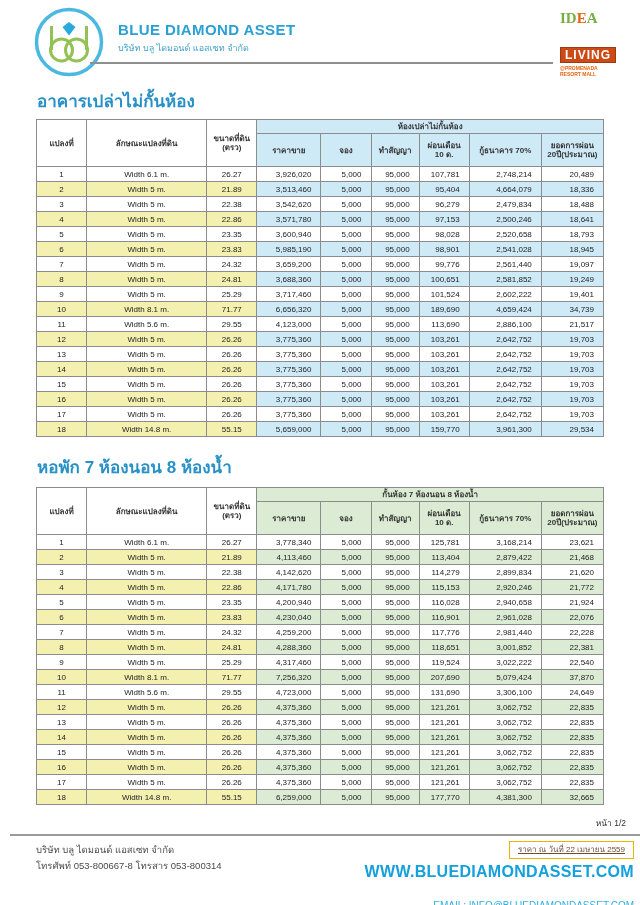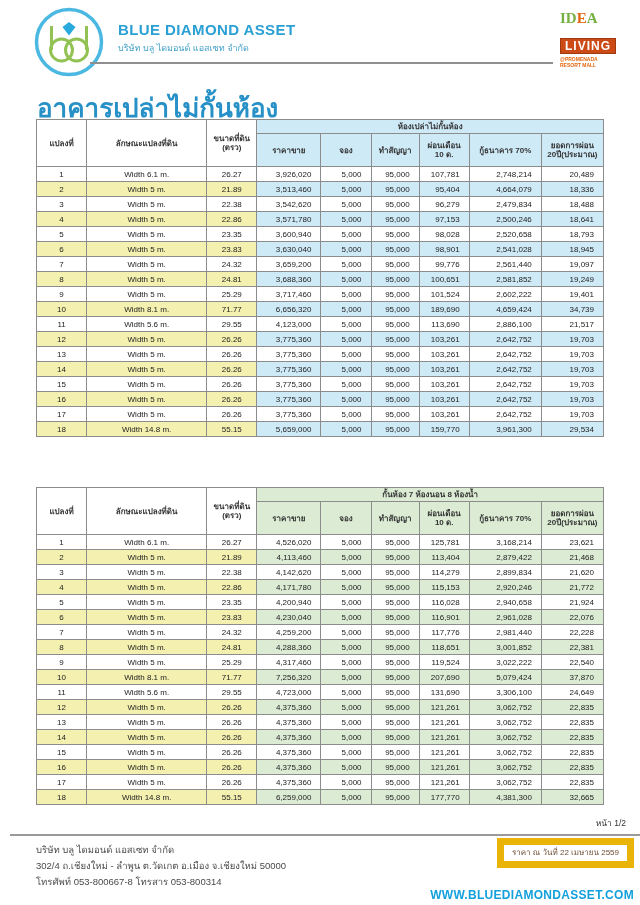--- a/index.html
+++ b/index.html
@@ -10,25 +10,25 @@
   
   .logo-circle { position:absolute; left:33px; top:6px; width:72px; height:72px; }
   .brand { position:absolute; left:118px; top:21px; }
   .brand-name { font-size:15px; font-weight:bold; color:#2aa0d4; letter-spacing:.4px; }
   .brand-sub { font-size:9px; color:#3f9fc6; margin-top:3px; }
   .header-rule { position:absolute; left:90px; top:62px; width:463px; height:2px; background:#8f8f8f; }
 
   .idea-logo { position:absolute; left:560px; top:8px; width:78px; }
   .idea-word { font-size:15px; font-weight:bold; line-height:20px; letter-spacing:0px;font-family:Liberation Serif, serif; }
   .idea-green { color:#76b043; } .idea-orange { color:#e4650e; }
-  .living-box { margin-top:10px; display:inline-block; background:#cb4a16; color:#ffffff; font-weight:bold; font-size:12px; line-height:14px; padding:0 4px; letter-spacing:1px; border:1px solid #9e3a10; }
+  .living-box { margin-top:19px; display:inline-block; background:#cb4a16; color:#ffffff; font-weight:bold; font-size:12px; line-height:14px; padding:0 4px; letter-spacing:1px; border:1px solid #9e3a10; }
   .idea-tag { font-size:5px; line-height:6px; color:#e4650e; font-weight:bold; margin-top:2px; }
 
   
-  .section-title { position:absolute; left:37px; font-size:26px; font-weight:bold; color:#2791c7; }
+  .section-title { position:absolute; left:37px; font-size:17px; font-weight:bold; color:#2791c7; }
   #title1 { top:87px; } #title2 { top:453px; }
 
   table.price-table { position:absolute; left:36px; width:568px; border-collapse:collapse; table-layout:fixed; }
   #table1 { top:119px; } #table2 { top:487px; }
   .price-table th, .price-table td { border:1px solid #8c8c8c; font-size:8px; color:#222; padding:0; overflow:hidden; white-space:nowrap; }
   .price-table thead th { font-weight:bold; color:#333; text-align:center; }
   .group-th { height:14px; font-size:8px; }
   .sub-th { height:33px; font-size:7.5px; line-height:9px; }
   .plain-th { background:#ffffff !important; font-size:7.5px; line-height:9px; }
   .price-table tbody td { height:15px; }
@@ -43,22 +43,22 @@
 
   .t2 thead th { background:#dcecd4; }
   .t2 tbody tr:nth-child(even) td:nth-child(-n+3) { background:#f4f1b0; }
   .t2 tbody tr:nth-child(even) td:nth-child(n+4) { background:#dcecd4; }
 
   
   .page-indicator { position:absolute; right:14px; top:816px; font-size:8.5px; color:#333; }
   .footer-rule { position:absolute; left:10px; right:0; top:834px; height:2px; background:#9a9a9a; }
   .footer-left { position:absolute; left:36px; top:842px; font-size:9.5px; color:#4a4a4a; line-height:16px; }
   .footer-right { position:absolute; right:6px; top:838px; text-align:right; }
-  .price-date-box { display:inline-block; border:7px solid #eab308; padding:1px 8px 2px 8px; font-size:8px; color:#6d4c33; }
-  .site { font-size:12px; font-weight:bold; color:#13a0dc; margin-top:20px; letter-spacing:.3px; }
+  .price-date-box { display:inline-block; border:1px solid #eab308; padding:1px 8px 2px 8px; font-size:8px; color:#6d4c33;text-decoration:underline; }
+  .site { font-size:16px; font-weight:bold; color:#13a0dc; margin-top:4px; letter-spacing:.3px; }
   .email, .mobile { font-size:10px; color:#2fb0e0; margin-top:19px; }
 </style>
 </head>
 <body>
 
 <div class="page">
 
   <div class="logo-circle">
     <svg viewBox="0 0 72 72" width="72" height="72">
       <circle cx="36" cy="36" r="32.5" fill="none" stroke="#4bb8e2" stroke-width="3.5"></circle>
@@ -166,21 +166,21 @@
           <td>5,000</td>
           <td>95,000</td>
           <td>98,028</td>
           <td>2,520,658</td>
           <td>18,793</td>
         </tr>
         <tr>
           <td>6</td>
           <td>Width 5 m.</td>
           <td>23.83</td>
-          <td>3,630,040</td>
+          <td>5,985,190</td>
           <td>5,000</td>
           <td>95,000</td>
           <td>98,901</td>
           <td>2,541,028</td>
           <td>18,945</td>
         </tr>
         <tr>
           <td>7</td>
           <td>Width 5 m.</td>
           <td>24.32</td>
@@ -308,20 +308,21 @@
           <td>5,659,000</td>
           <td>5,000</td>
           <td>95,000</td>
           <td>159,770</td>
           <td>3,961,300</td>
           <td>29,534</td>
         </tr>
       </tbody>
   </table>
 
+  <div class="section-title" id="title2">หอพัก 7 ห้องนอน 8 ห้องน้ำ</div>
   <table class="price-table t2" id="table2">
     <colgroup>
       <col style="width:50px">
         <col style="width:120px">
         <col style="width:50px">
       <col style="width:64px">
         <col style="width:50px">
         <col style="width:48px">
       <col style="width:50px">
         <col style="width:72px">
@@ -341,21 +342,21 @@
         <th class="sub-th"><span>ผ่อนเดือน</span><br><span>10 ด.</span></th>
         <th class="sub-th">กู้ธนาคาร 70%</th>
         <th class="sub-th"><span>ยอดการผ่อน</span><br><span>20ปี(ประมาณ)</span></th>
       </tr>
     </thead>
     <tbody>
         <tr>
           <td>1</td>
           <td>Width 6.1 m.</td>
           <td>26.27</td>
-          <td>4,526,020</td>
+          <td>3,778,340</td>
           <td>5,000</td>
           <td>95,000</td>
           <td>125,781</td>
           <td>3,168,214</td>
           <td>23,621</td>
         </tr>
         <tr>
           <td>2</td>
           <td>Width 5 m.</td>
           <td>21.89</td>
@@ -543,21 +544,20 @@
           <td>32,665</td>
         </tr>
       </tbody>
   </table>
 
   <div class="page-indicator">หน้า 1/2</div>
   <div class="footer-rule"></div>
 
   <div class="footer-left">
     <div>บริษัท บลู ไดมอนด์ แอสเซท จำกัด</div>
-    <div>302/4 ถ.เชียงใหม่ - ลำพูน ต.วัดเกต อ.เมือง จ.เชียงใหม่ 50000</div>
     <div>โทรศัพท์ 053-800667-8 โทรสาร 053-800314</div>
   </div>
 
   <div class="footer-right">
     <div class="price-date-box">ราคา ณ วันที่ 22 เมษายน 2559</div>
     <div class="site">WWW.BLUEDIAMONDASSET.COM</div>
     <div class="email">EMAIL: INFO@BLUEDIAMONDASSET.COM</div>
     <div class="mobile">MOBILE : 083-5788882,  086-4319007</div>
   </div>
 

